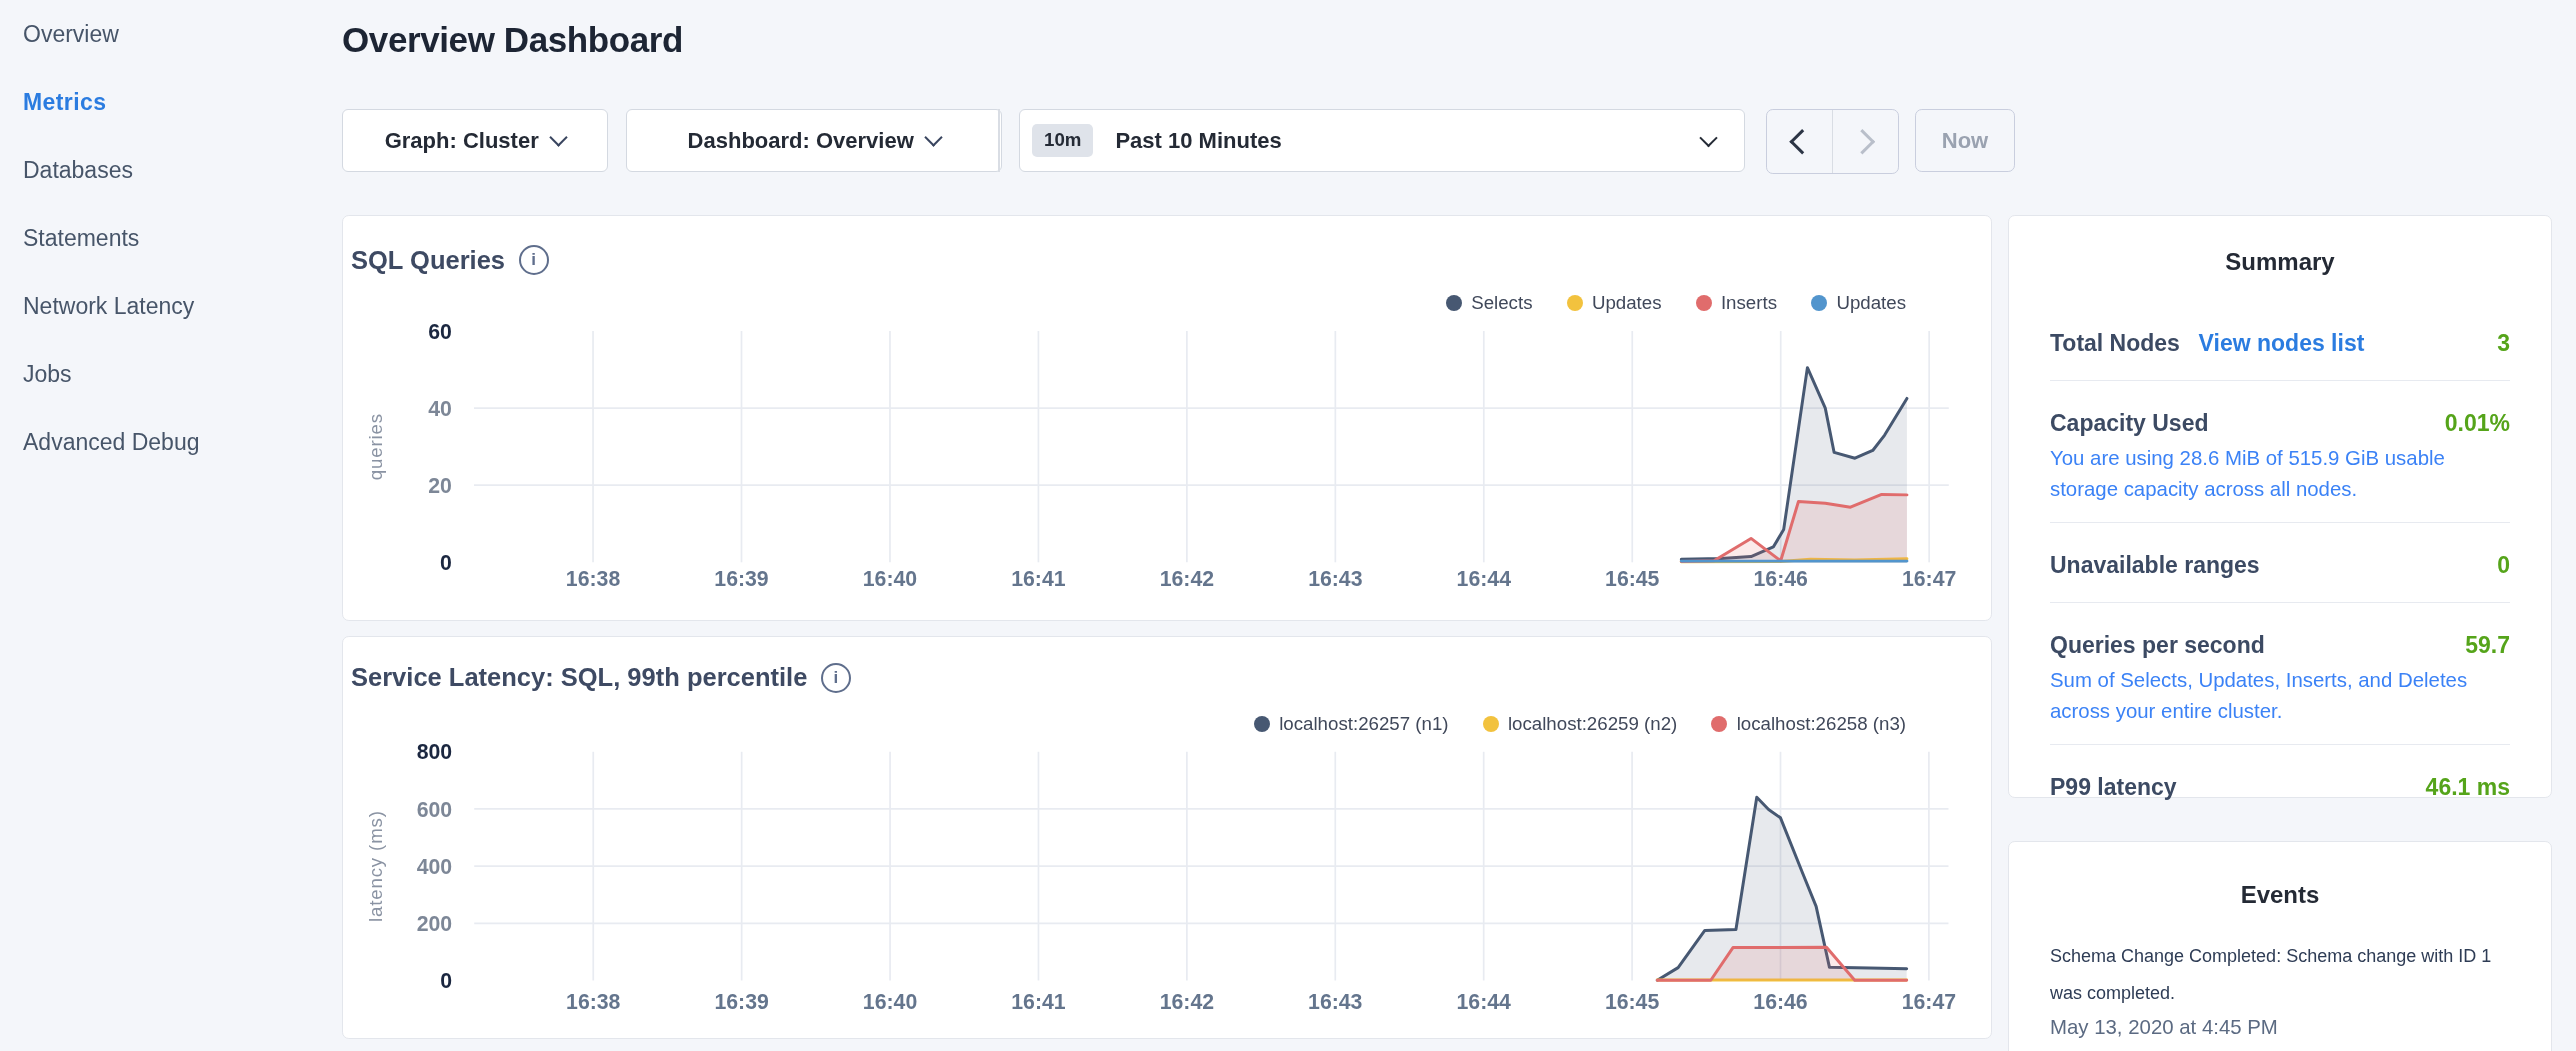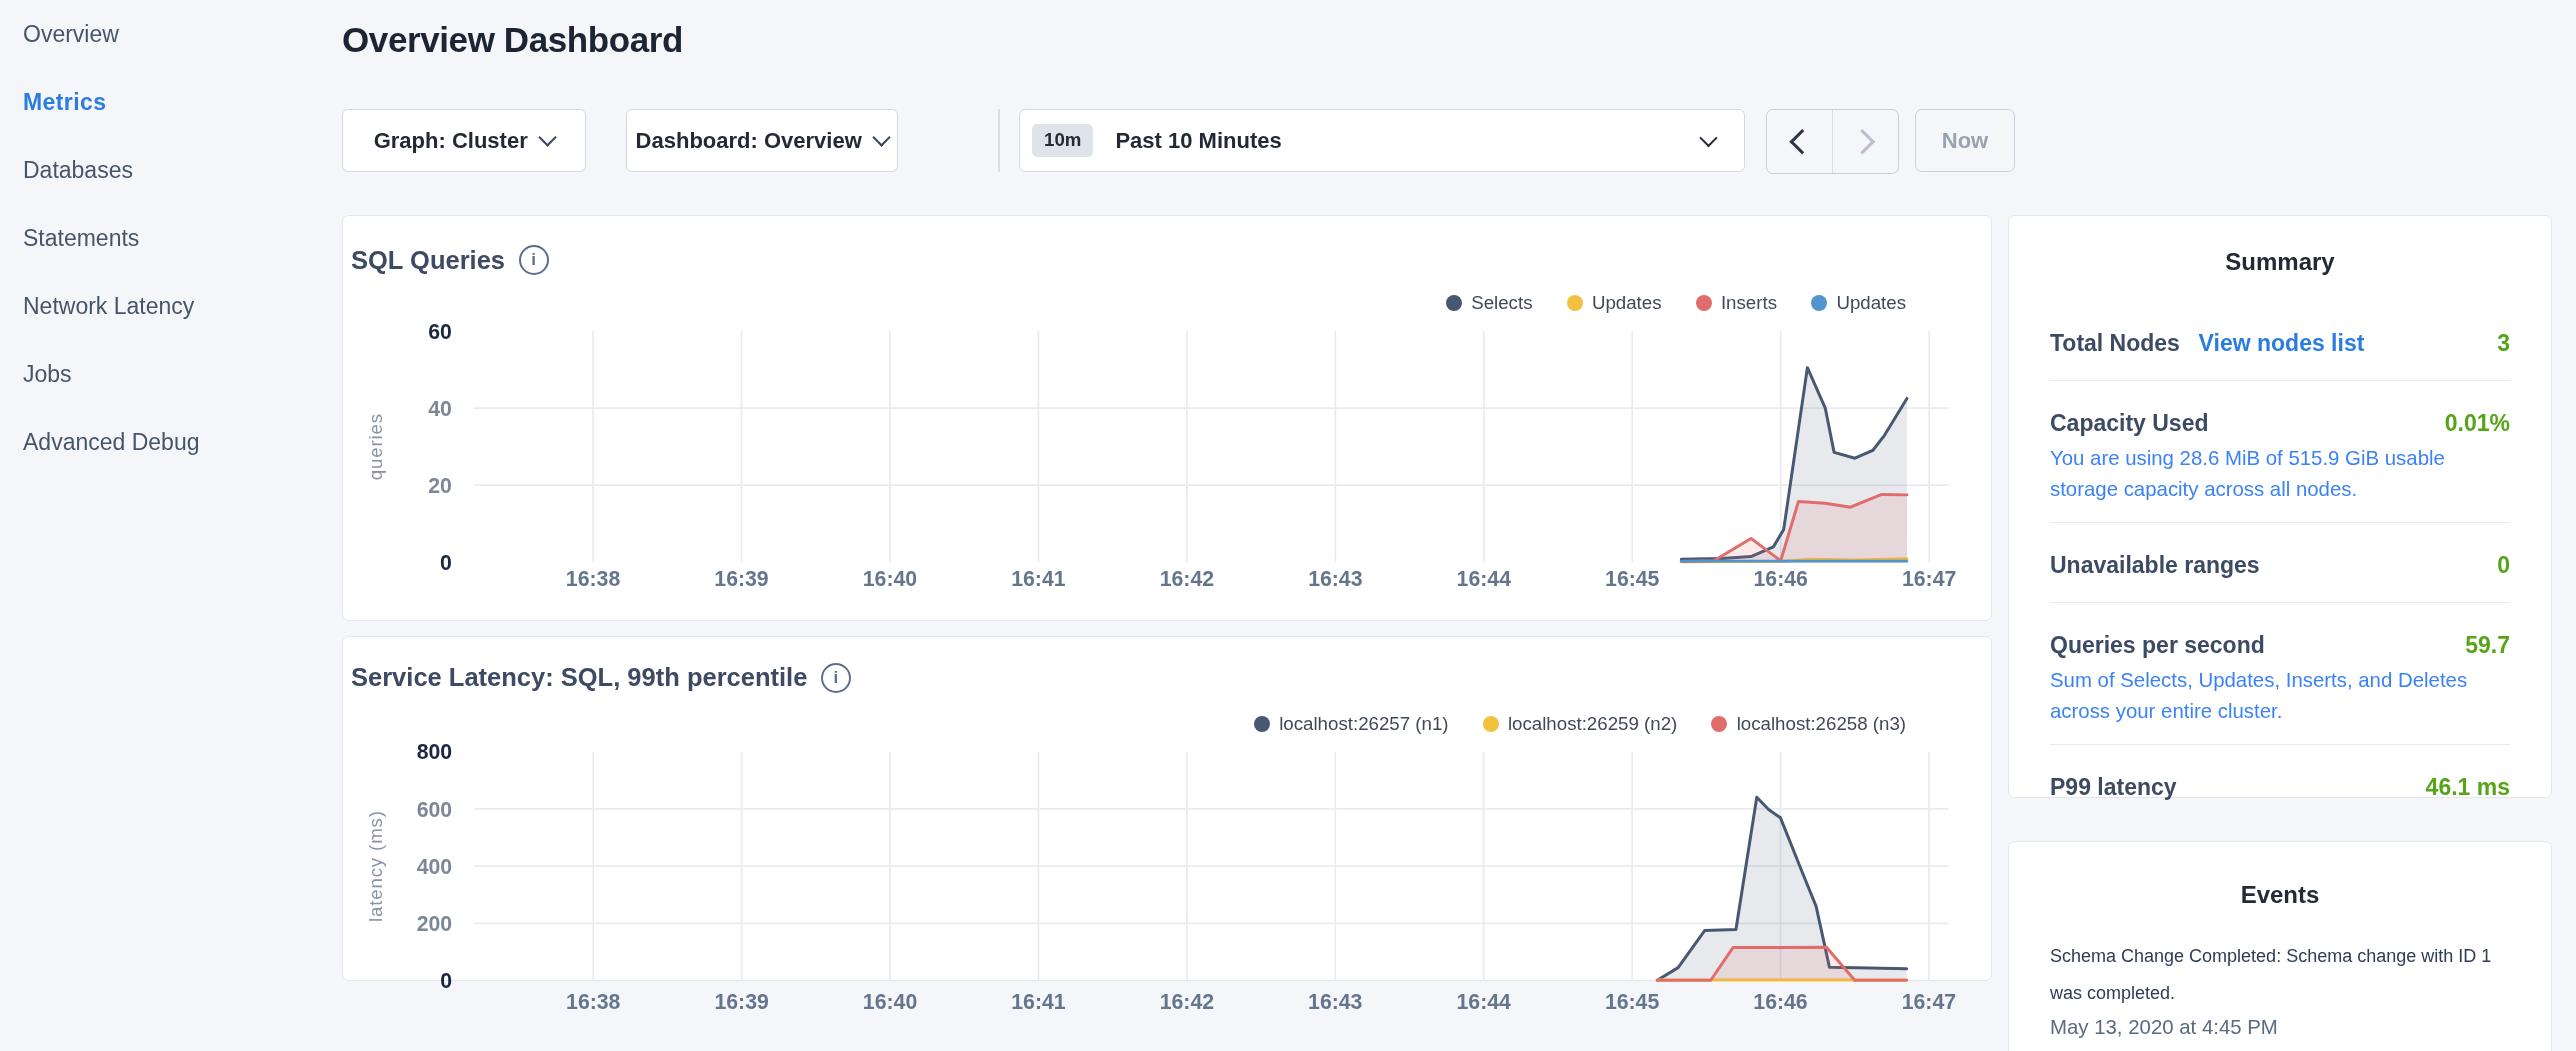--- a/index.html
+++ b/index.html
@@ -83,25 +83,25 @@
         <li class="nav-item">Databases</li>
         <li class="nav-item">Statements</li>
         <li class="nav-item">Network Latency</li>
         <li class="nav-item">Jobs</li>
         <li class="nav-item">Advanced Debug</li>
       </ul>
   </nav>
 
   <h1 class="page-title">Overview Dashboard</h1>
 
-  <button class="ctl dd" style="left:342px;width:244px;">
+  <button class="ctl dd" style="left:342px;width:266px;">
     <span>Graph: Cluster</span>
     <span class="chev-down"></span>
   </button>
-  <button class="ctl dd" style="left:626px;width:272px;">
+  <button class="ctl dd" style="left:626px;width:376px;">
     <span>Dashboard: Overview</span>
     <span class="chev-down"></span>
   </button>
   <div class="ctl vdivider" style="left:998px;"></div>
   <div class="ctl timepicker" style="left:1019px;width:726px;">
     <span class="badge">10m</span>
     <span class="tp-label">Past 10 Minutes</span>
     <span class="tp-chev"></span>
   </div>
   <div class="ctl arrows" style="left:1766px;height:65px;">
@@ -169,21 +169,21 @@
         <path d="M1573.5 403.4 L1620.6 402.5 L1655.5 400.2 L1681.7 388.9 L1693.9 368.5 L1721.8 178.1 L1742.8 225.7 L1753.2 277.8 L1777.7 284.6 L1798.6 275.5 L1812.6 257.4 L1838.8 214.3" fill="none" stroke="#475872" stroke-width="3.5" stroke-linejoin="round" stroke-linecap="round"></path>
         <path d="M1573.5 406.3 L1690.4 406.1 L1725.3 403.4 L1777.7 404.3 L1838.8 402.9 L 1838.8 407 L 1573.5 407 Z" fill="rgba(242,194,62,0.25)" stroke="none"></path>
         <path d="M1573.5 406.3 L1690.4 406.1 L1725.3 403.4 L1777.7 404.3 L1838.8 402.9" fill="none" stroke="#f2c23e" stroke-width="3.5" stroke-linejoin="round" stroke-linecap="round"></path>
         <path d="M1573.5 406.1 L1611.9 405.2 L1655.5 378.9 L1690.4 405.2 L1711.3 335.4 L1742.8 337.6 L1772.4 342.2 L1809.1 327.2 L1838.8 327.7 L 1838.8 407 L 1573.5 407 Z" fill="rgba(224,108,108,0.14)" stroke="none"></path>
         <path d="M1573.5 406.1 L1611.9 405.2 L1655.5 378.9 L1690.4 405.2 L1711.3 335.4 L1742.8 337.6 L1772.4 342.2 L1809.1 327.2 L1838.8 327.7" fill="none" stroke="#e06c6c" stroke-width="3.5" stroke-linejoin="round" stroke-linecap="round"></path>
         <path d="M1573.5 405.6 L1838.8 405.6 L 1838.8 407 L 1573.5 407 Z" fill="rgba(82,149,205,0.2)" stroke="none"></path>
         <path d="M1573.5 405.6 L1838.8 405.6" fill="none" stroke="#5295cd" stroke-width="3.5" stroke-linejoin="round" stroke-linecap="round"></path>
       </svg>
   </section>
 
-  <section class="card" style="left:342px;top:636px;width:1650px;height:345px;padding-left:8px;">
+  <section class="card" style="left:342px;top:636px;width:1650px;height:403px;padding-left:8px;">
     <div class="chart-title" style="top:25.5px;">
       <span>Service Latency: SQL, 99th percentile</span>
       <span class="info-icon">i</span>
     </div>
     <div class="legend" id="legend-1">
         <span class="legend-item">
           <span class="legend-dot" style="background: rgb(71, 88, 114);"></span>
           <span>localhost:26257 (n1)</span>
         </span>
         <span class="legend-item">

